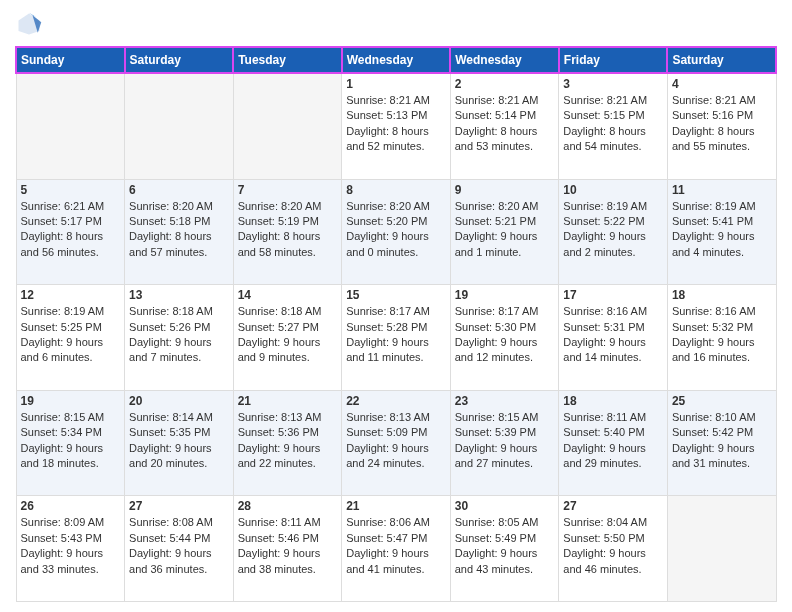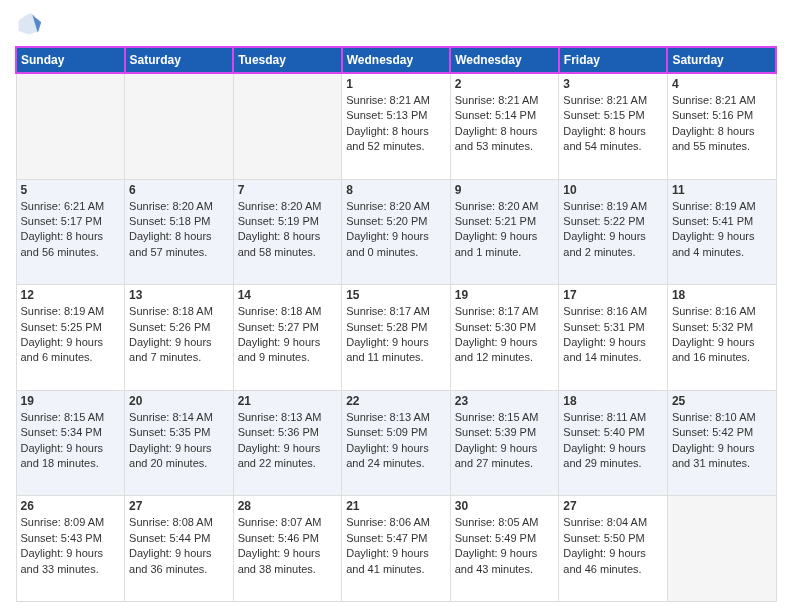--- a/index.html
+++ b/index.html
@@ -329,21 +329,21 @@
           </td>
           <td>
             <span class="day-num">27</span>
             <div class="day-info">Sunrise: 8:08 AM
 Sunset: 5:44 PM
 Daylight: 9 hours
 and 36 minutes.</div>
           </td>
           <td>
             <span class="day-num">28</span>
-            <div class="day-info">Sunrise: 8:07 AM
+            <div class="day-info">Sunrise: 8:11 AM
 Sunset: 5:46 PM
 Daylight: 9 hours
 and 38 minutes.</div>
           </td>
           <td>
             <span class="day-num">21</span>
             <div class="day-info">Sunrise: 8:06 AM
 Sunset: 5:47 PM
 Daylight: 9 hours
 and 41 minutes.</div>

